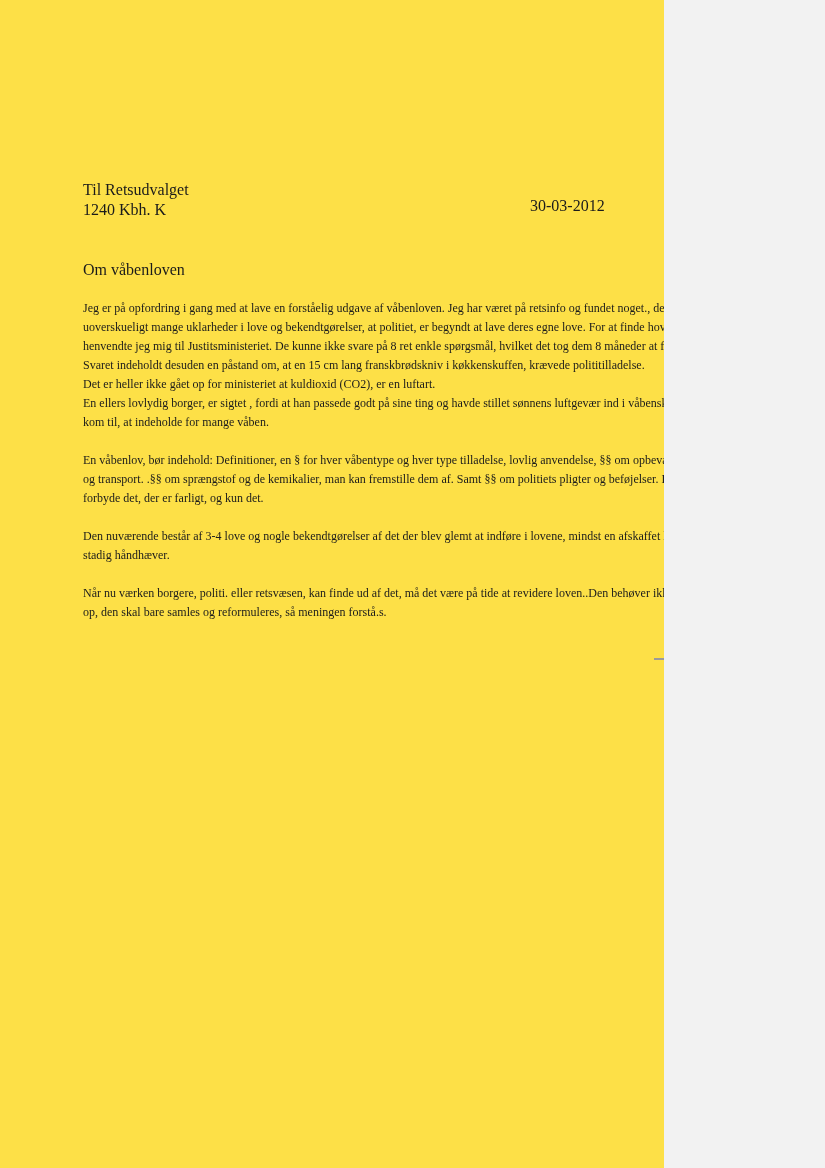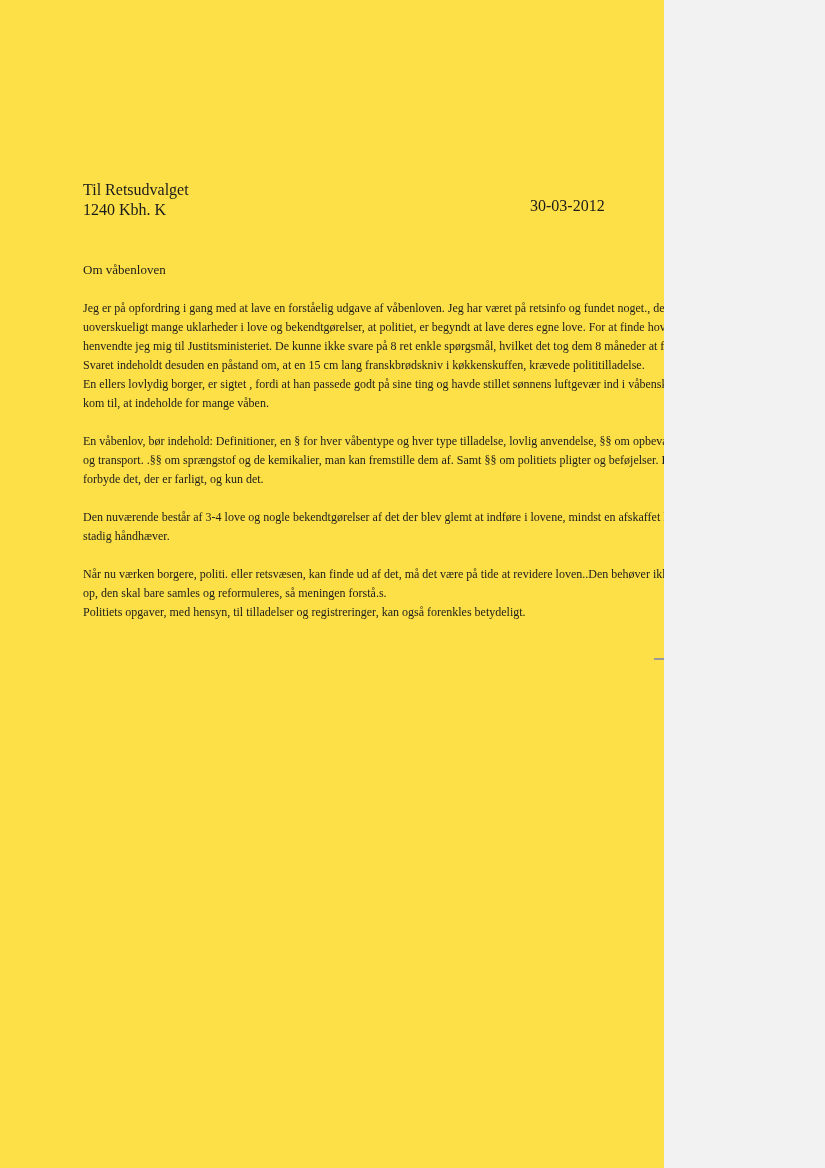--- a/index.html
+++ b/index.html
@@ -32,21 +32,21 @@
     white-space: nowrap;
   }
   .date {
     position: absolute;
     left: 447px;
     top: 16px;
     white-space: nowrap;
   }
   .subject {
     margin-top: 40px;
-    font-size: 13px;
+    font-size: 16px;
     line-height: 20px;
   }
   .para {
     margin: 0;
     width: 668px;
     font-size: 12px;
     line-height: 19px;
     text-align: left;
   }
   .para.first {
@@ -80,23 +80,23 @@
     <div class="recipient">
       <div>Til Retsudvalget</div>
       <div>1240 Kbh. K</div>
     </div>
     <div class="date">30-03-2012</div>
   </div>
 
   <div class="subject">Om våbenloven</div>
 
   <p class="para first">Jeg er på opfordring i gang med at lave en forståelig udgave af våbenloven. Jeg har været på retsinfo og fundet noget., der er dog så uoverskueligt mange uklarheder i love og bekendtgørelser, at politiet, er begyndt at lave deres egne love. For at finde hoved og hale i det henvendte jeg mig til Justitsministeriet. De kunne ikke svare på 8 ret enkle spørgsmål, hvilket det tog dem 8 måneder at finde ud af.. . Svaret indeholdt desuden en påstand om, at en 15 cm lang franskbrødskniv i køkkenskuffen, krævede polititilladelse.</p>
+  <p class="para">Det er heller ikke gået op for ministeriet at kuldioxid (CO2), er en luftart.</p>
   <p class="para">En ellers lovlydig borger, er sigtet , fordi at han passede godt på sine ting og havde stillet sønnens luftgevær ind i våbenskabet, der derved, kom til, at indeholde for mange våben.</p>
   <p class="para gap">En våbenlov, bør indehold: Definitioner, en § for hver våbentype og hver type tilladelse, lovlig anvendelse, §§ om opbevaring, forsendelse og transport. .§§ om sprængstof og de kemikalier, man kan fremstille dem af. Samt §§ om politiets pligter og beføjelser. Loven, skal forbyde det, der er farligt, og kun det.</p>
   <p class="para gap">Den nuværende består af 3-4 love og nogle bekendtgørelser af det der blev glemt at indføre i lovene, mindst en afskaffet lov, som politiet stadig håndhæver.</p>
   <p class="para gap">Når nu værken borgere, politi. eller retsvæsen, kan finde ud af det, må det være på tide at revidere loven..Den behøver ikke at strammes op, den skal bare samles og reformuleres, så meningen forstå.s.</p>
-  <p class="para">Politiets opgaver, med hensyn, til tilladelser og registreringer, kan også forenkles betydeligt.</p>
 
   <div class="scan-mark"></div>
 
   <div class="page-number">1</div>
 
 </div>
 
 </body></html>

